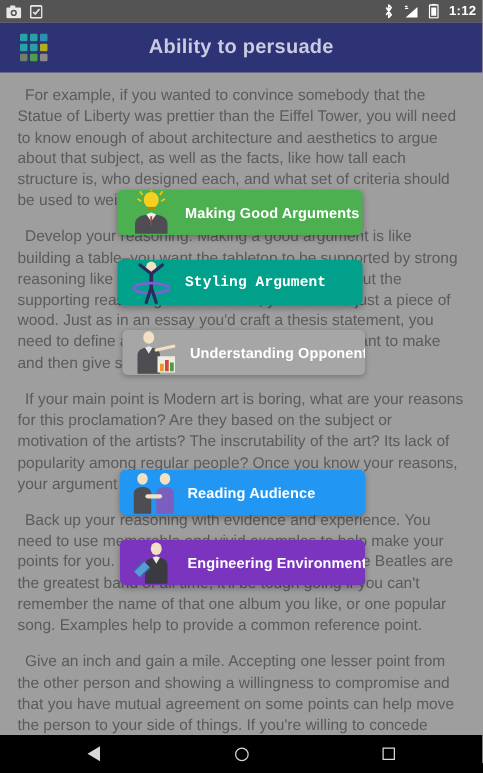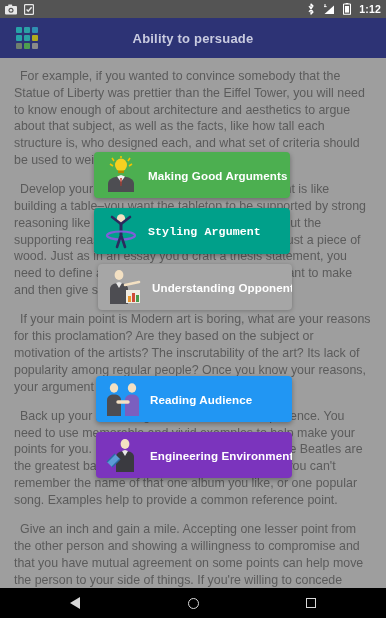--- a/index.html
+++ b/index.html
@@ -28,21 +28,21 @@
     position:relative; z-index:30;
   }
   .logo-grid {
     position:absolute; left:16px; top:50%; transform:translateY(-50%);
     display:grid; grid-template-columns:repeat(3,6px);
     grid-template-rows:repeat(3,6px); gap:2px;
   }
   .logo-grid i { display:block; width:6px; height:6px; border-radius:1px; }
   .appbar-title {
     width:100%; text-align:center;
-    color:#c9cbe0; font-size:13px; font-weight:bold;
+    color:#c9cbe0; font-size:16px; font-weight:bold;
     letter-spacing:.2px;
   }
 
   
   .content {
     position:absolute; left:0; right:0;
     top:58px; bottom:30px;
     background:#9e9e9e;
     padding:10px 14px 0 14px;
     overflow:hidden;
@@ -55,21 +55,21 @@
     text-indent:6px;
   }
 
   
   .cards {
     position:absolute; left:0; right:0; top:58px; bottom:30px;
     pointer-events:none;
   }
   .card {
     position:absolute;
-    height:46px;
+    height:36px;
     border-radius:4px;
     display:flex; align-items:center;
     box-shadow:0 2px 5px rgba(0,0,0,.32);
     pointer-events:auto;
     overflow:hidden;
   }
   .card-icon {
     width:54px; height:46px;
     display:flex; align-items:center; justify-content:center;
     flex:0 0 54px;

